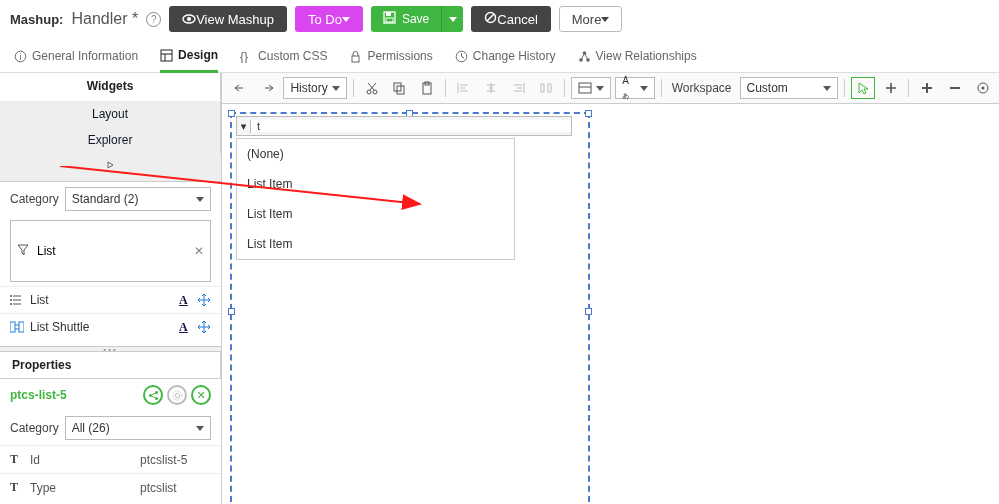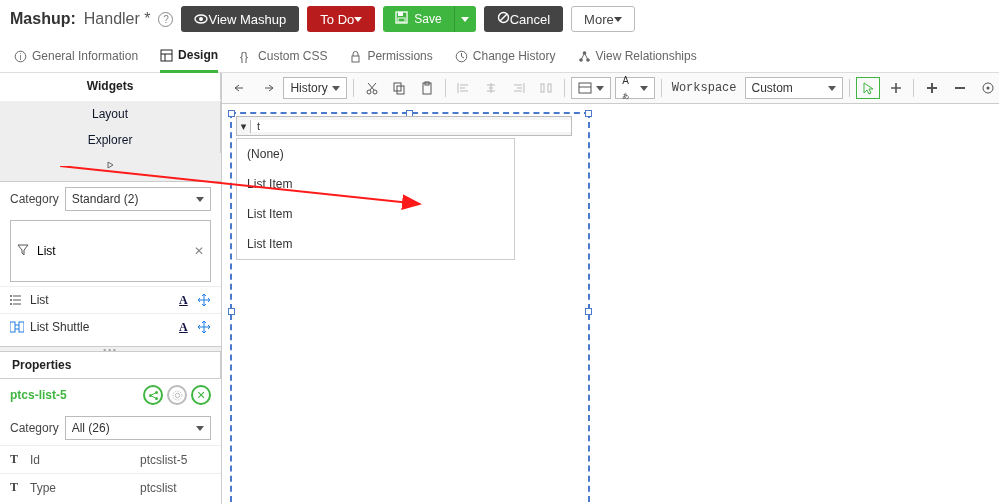--- a/index.html
+++ b/index.html
@@ -1,27 +1,27 @@
 <!DOCTYPE html>
 <html><head>
 <meta charset="utf-8">
 <style>
   * { box-sizing: border-box; font-family: Arial, Helvetica, sans-serif; }
   html,body { margin:0; padding:0; width:999px; height:504px; background:#fff; color:#333; font-size:12px; overflow:hidden; }
   
   .topbar { display:flex; align-items:center; gap:8px; padding:6px 10px; }
-  .topbar .title-label { font-size:16px; font-weight:bold; color:#333;text-align:center; }
+  .topbar .title-label { font-size:13px; font-weight:bold; color:#333;text-align:center; }
   .topbar .title-name { font-size:16px; font-weight:normal; color:#555; }
   .topbar .help-icon { width:15px; height:15px; border:1px solid #888; border-radius:50%; text-align:center; line-height:13px; font-size:10px; color:#888; }
   .btn { display:flex; align-items:center; gap:0; height:26px; padding:0 12px; border-radius:3px; cursor:pointer; font-size:13px; border:1px solid transparent; }
   .btn-dark { background:#444; color:#fff; }
   .btn-green-split { display:flex; height:26px; border-radius:3px; overflow:hidden; }
   .btn-green-split .main { background:#3fb63f; color:#fff; display:flex; align-items:center; gap:6px; padding:0 12px; }
   .btn-green-split .arrow { background:#3fb63f; color:#fff; border-left:1px solid #2f9a2f; display:flex; align-items:center; justify-content:center; width:22px; }
-  .btn-grey-disabled { background:#b91c1c; color:#fff; }
+  .btn-grey-disabled { background:#d946ef; color:#fff; }
   .btn-white { background:#fff; color:#444; border:1px solid #bbb; }
   .caret-down { width:0; height:0; border-left:4px solid transparent; border-right:4px solid transparent; border-top:5px solid currentColor; display:inline-block; }
   
   .subtabs { display:flex; align-items:center; gap:22px; padding:4px 14px 0 14px; border-bottom:1px solid #ddd; font-size:12px; color:#666; }
   .subtab { display:flex; align-items:center; gap:5px; padding:6px 0 8px 0; cursor:pointer; }
   .subtab.active { color:#222; font-weight:bold; border-bottom:3px solid #3fb63f; margin-bottom:-1px; }
   .subtab .ico { width:13px; height:13px; display:inline-block; }
   
   .body { display:flex; height:calc(100% - 70px); }
   .leftpanel { width:300px; border-right:1px solid #ccc; display:flex; flex-direction:column; }
@@ -59,21 +59,21 @@
   .prop-row .key { flex:0 0 110px; color:#555; }
   .prop-row .val { color:#555; }
   
   .rightpanel { flex:1; display:flex; flex-direction:column; position:relative; }
   .canvas-toolbar { display:flex; align-items:center; gap:4px; padding:4px 6px; border-bottom:1px solid #ccc; background:#fafafa; }
   .tb-btn { width:24px; height:22px; border:1px solid transparent; display:flex; align-items:center; justify-content:center; color:#555; cursor:pointer; }
   .tb-btn.disabled { color:#bbb; cursor:default; }
   .tb-sep { width:1px; height:18px; background:#ccc; margin:0 2px; }
   .tb-select { height:22px; border:1px solid #bbb; background:#fff; display:flex; align-items:center; gap:4px; padding:0 6px; }
   .tb-green-box { border:1px solid #3fb63f; }
-  .tb-text { color:#444; padding:0 4px;font-family:Liberation Mono, monospace; }
+  .tb-text { color:#444; padding:0 4px; }
   
   .canvas-area { flex:1; position:relative; background:#fff; overflow:hidden; }
   .list-widget-sel { position:absolute; left:8px; top:8px; width:360px; height:400px; border:2px dashed #4a7acb; background:#fff; }
   .list-widget-sel .handle { position:absolute; width:7px; height:7px; background:#fff; border:1px solid #4a7acb; }
   .h-tl{top:-4px;left:-4px}.h-tr{top:-4px;right:-4px}
   .h-t{top:-4px;left:50%;margin-left:-4px}
   .h-l{left:-4px;top:50%;margin-top:-4px}.h-r{right:-4px;top:50%;margin-top:-4px}
   .dd { position:absolute; top:2px; left:4px; display:flex; align-items:center; height:20px; border:1px solid #bbb; background:#f5f5f5; font-size:11px; }
   .dd .arrow { width:14px; text-align:center; border-right:1px solid #bbb; }
   .dd .txt { padding:0 6px; width:320px; background:#fff; }

